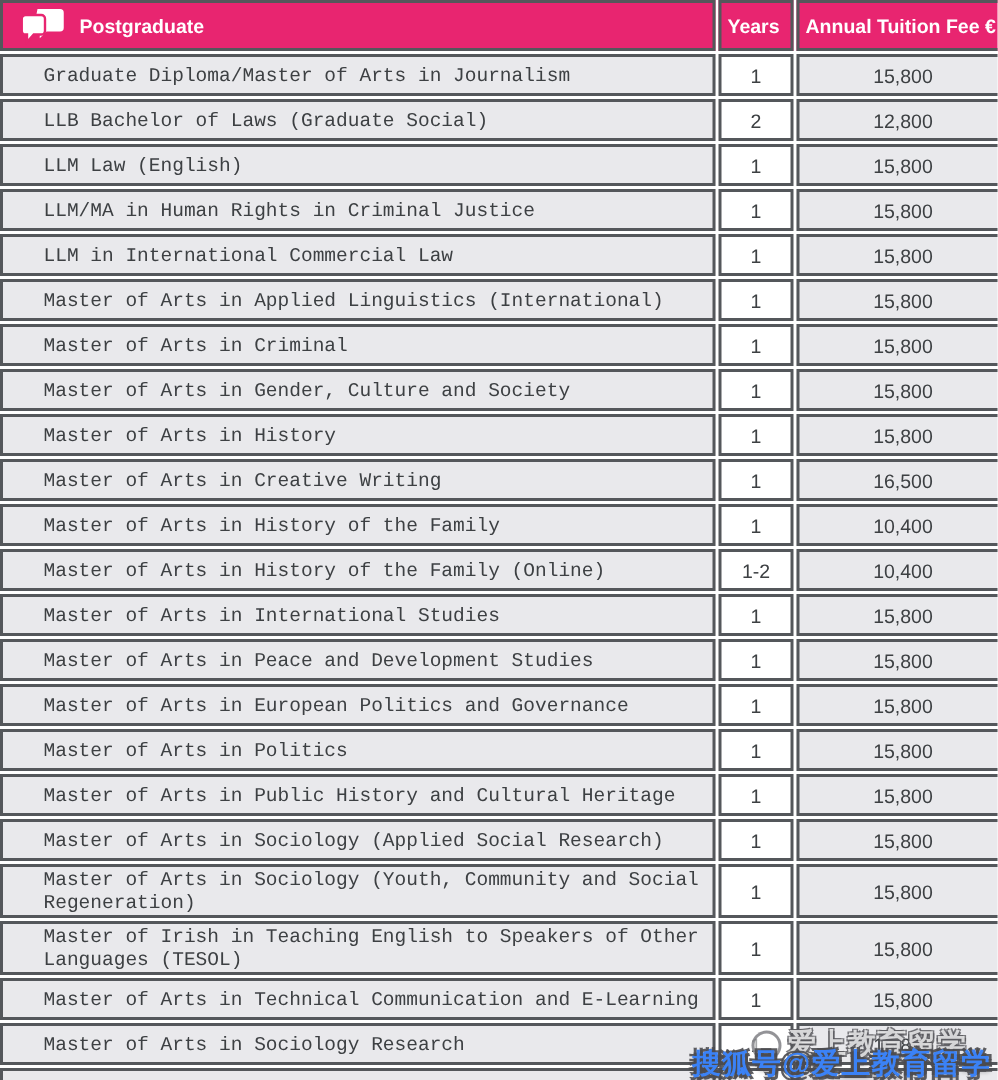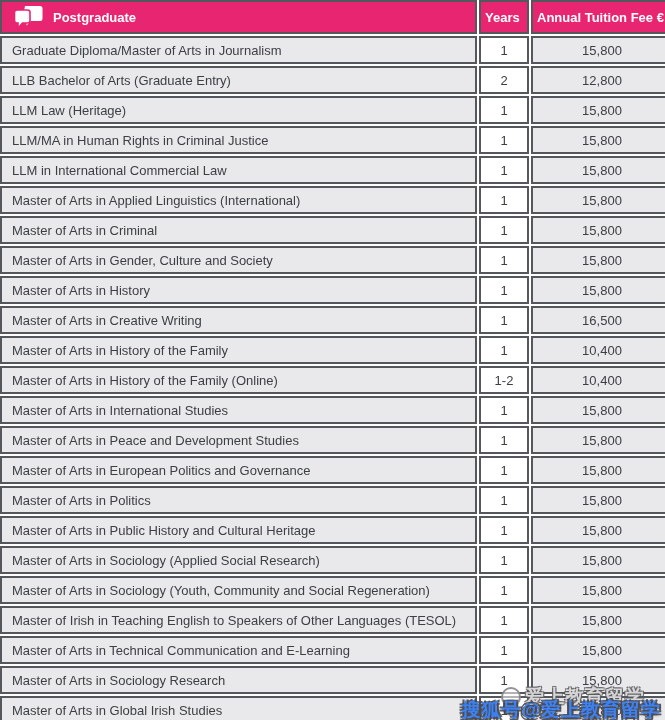--- a/index.html
+++ b/index.html
@@ -39,21 +39,21 @@
   .chat-icon-svg { display: block; }
 
   td {
     background: #e9e9ec;
     color: #3d4043;
     font-size: 13px;
     height: 22px;
     padding: 1px 4px;
     vertical-align: middle;
   }
-  td.td-program { text-align: left; padding-left: 10px; }
+  td.td-program { text-align: left; padding-left: 27px; font-family: Liberation Mono, monospace; }
   td.td-years  { text-align: center; background: #ffffff; }
   td.td-fee    { text-align: center; }
 
   .watermark {
     position: absolute;
     right: 4px; bottom: 0px;
     text-align: right;
     font-weight: bold;
     pointer-events: none;
     line-height: 1.05;
@@ -109,26 +109,26 @@
       <th>Annual Tuition Fee €</th>
     </tr>
   </thead>
   <tbody id="rows">
       <tr>
         <td class="td-program">Graduate Diploma/Master of Arts in Journalism</td>
         <td class="td-years">1</td>
         <td class="td-fee">15,800</td>
       </tr>
       <tr>
-        <td class="td-program">LLB Bachelor of Arts (Graduate Entry)</td>
+        <td class="td-program">LLB Bachelor of Laws (Graduate Social)</td>
         <td class="td-years">2</td>
         <td class="td-fee">12,800</td>
       </tr>
       <tr>
-        <td class="td-program">LLM Law (Heritage)</td>
+        <td class="td-program">LLM Law (English)</td>
         <td class="td-years">1</td>
         <td class="td-fee">15,800</td>
       </tr>
       <tr>
         <td class="td-program">LLM/MA in Human Rights in Criminal Justice</td>
         <td class="td-years">1</td>
         <td class="td-fee">15,800</td>
       </tr>
       <tr>
         <td class="td-program">LLM in International Commercial Law</td>

